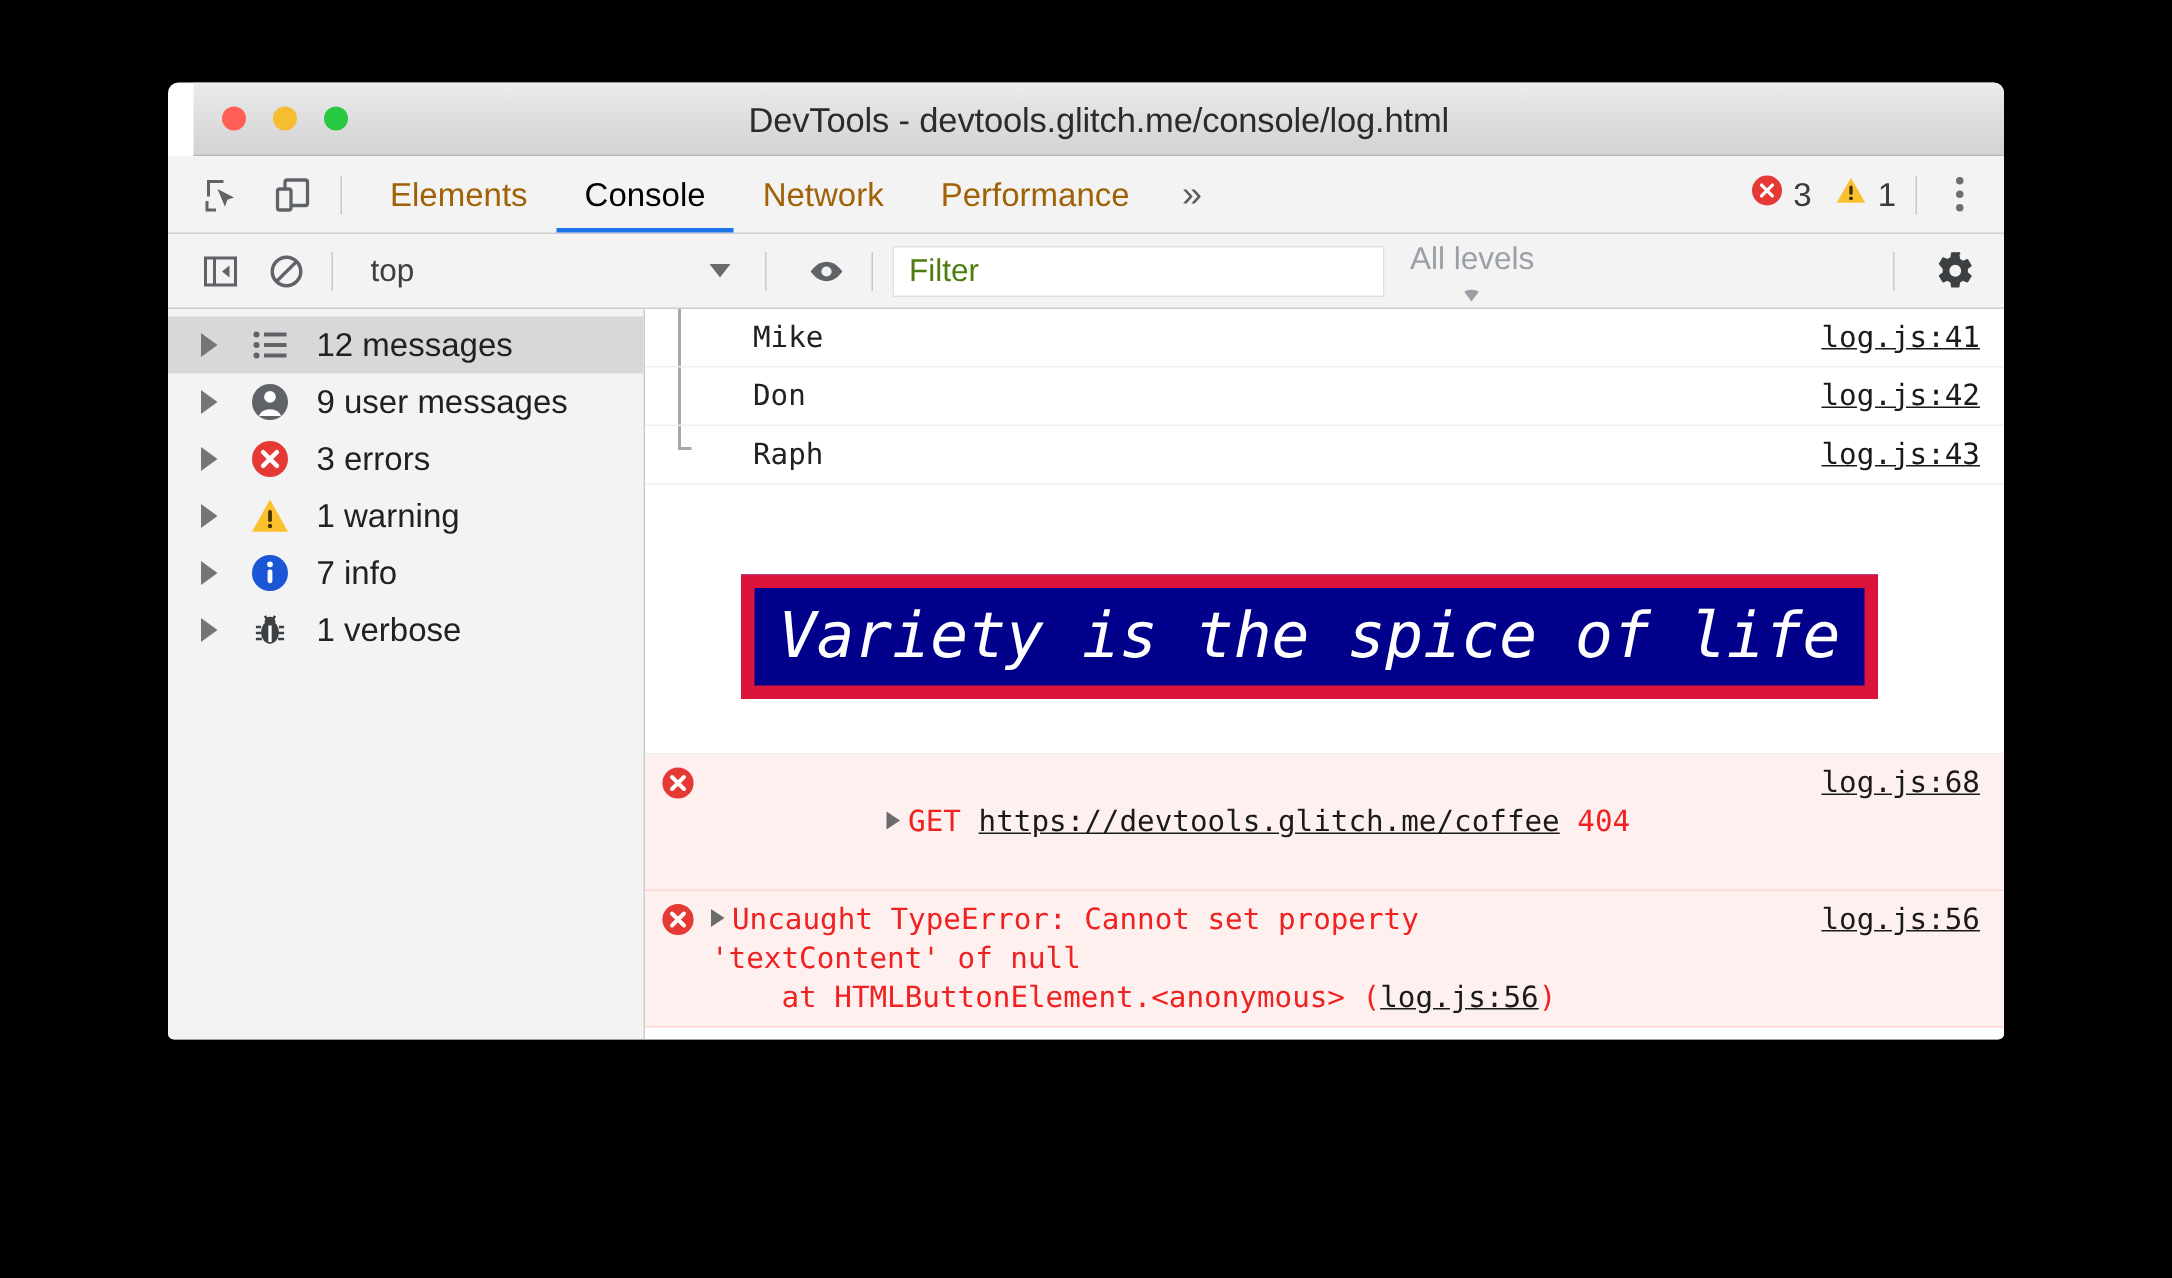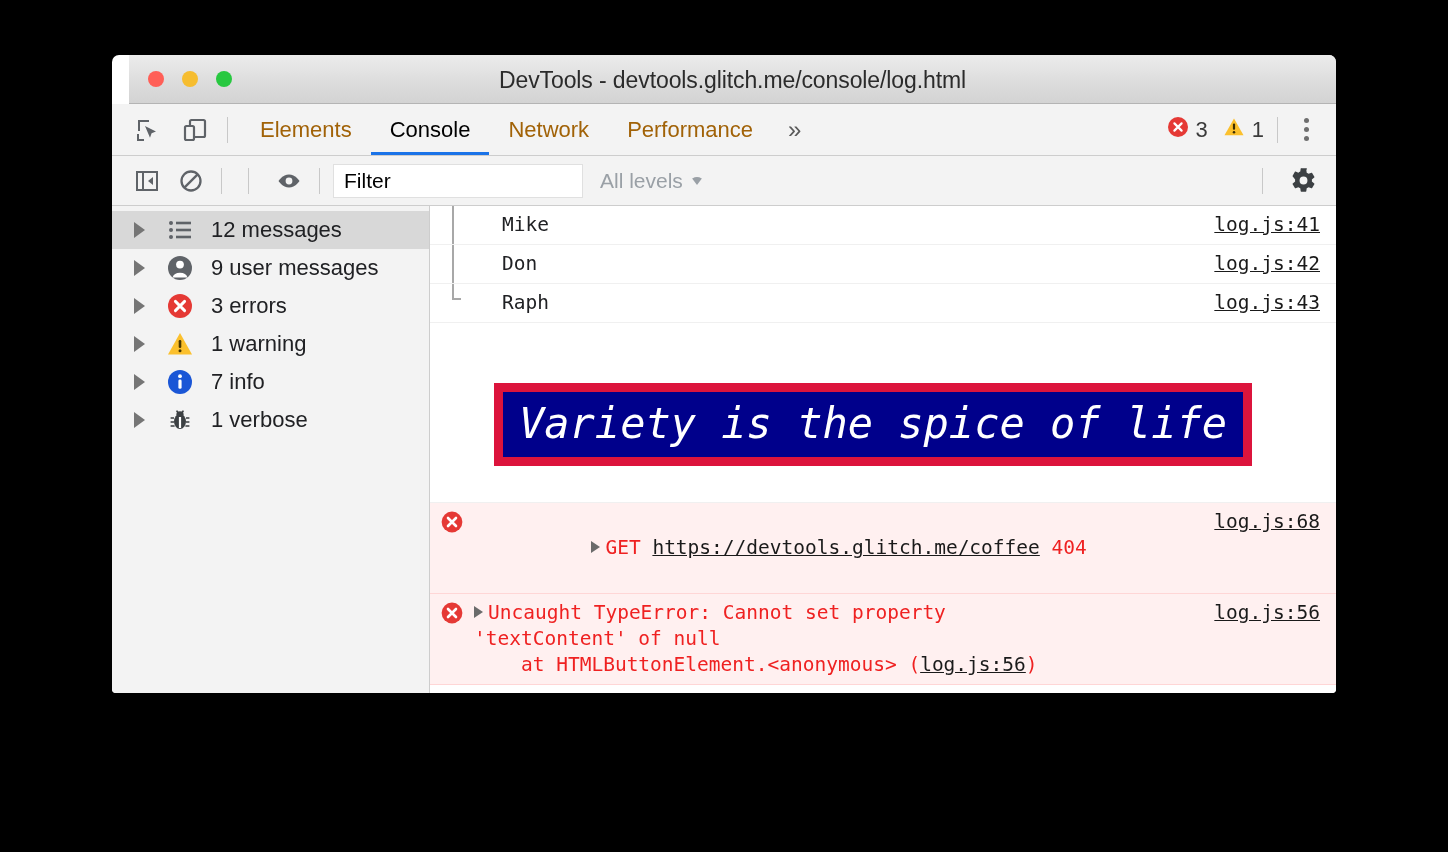--- a/index.html
+++ b/index.html
@@ -90,32 +90,32 @@
     width: 34px; height: 34px; margin-left: 10px;
     display: flex; align-items: center; justify-content: center;
   }
   .fb-icon-btn:first-child { margin-left: 18px; }
   #context-select {
     display: flex; align-items: center; justify-content: space-between;
     width: 262px; height: 34px; padding: 0 10px 0 12px;
     font-size: 21px; color: #3c4043;
   }
   #filter-input {
-    width: 250px; height: 34px;
+    width: 328px; height: 34px;
     background: #ffffff;
     border: 1px solid #e0e0e0;
-    font-size: 21px; color: #000000;
+    font-size: 21px; color: #4d7c0f;
     padding: 0 10px;
     display: flex; align-items: center;
     font-family: "Liberation Sans", sans-serif;
   }
   #levels-select {
     display: flex; align-items: center; gap: 8px;
     margin-left: 17px;
-    font-size: 21px; color: #9aa0a6;
+    font-size: 21px; color: #9aa0a6; flex-direction: column;
   }
   #filterbar-right { margin-left: auto; display: flex; align-items: center; padding-right: 16px; }
 
   .caret-down {
     width: 0; height: 0;
     border-left: 7px solid transparent;
     border-right: 7px solid transparent;
     border-top: 9px solid #6b6b6b;
     display: inline-block;
   }
@@ -327,20 +327,24 @@
 
     <div class="fb-icon-btn">
       <svg width="26" height="26" viewBox="0 0 26 26">
         <circle cx="13" cy="13" r="9.5" fill="none" stroke="#5f6368" stroke-width="2.3"></circle>
         <line x1="6.4" y1="19.6" x2="19.6" y2="6.4" stroke="#5f6368" stroke-width="2.3"></line>
       </svg>
     </div>
 
     <div class="vsep"></div>
 
+    <div id="context-select">
+      <span>top</span>
+      <span class="caret-down"></span>
+    </div>
 
     <div class="vsep"></div>
 
     <div class="fb-icon-btn">
       <svg width="26" height="26" viewBox="0 0 26 26">
         <path d="M13 6.5 C6.5 6.5 2.5 13 2.5 13 S6.5 19.5 13 19.5 S23.5 13 23.5 13 S19.5 6.5 13 6.5 Z" fill="#5f6368"></path>
         <circle cx="13" cy="13" r="3.4" fill="#f3f3f3"></circle>
       </svg>
     </div>
 

